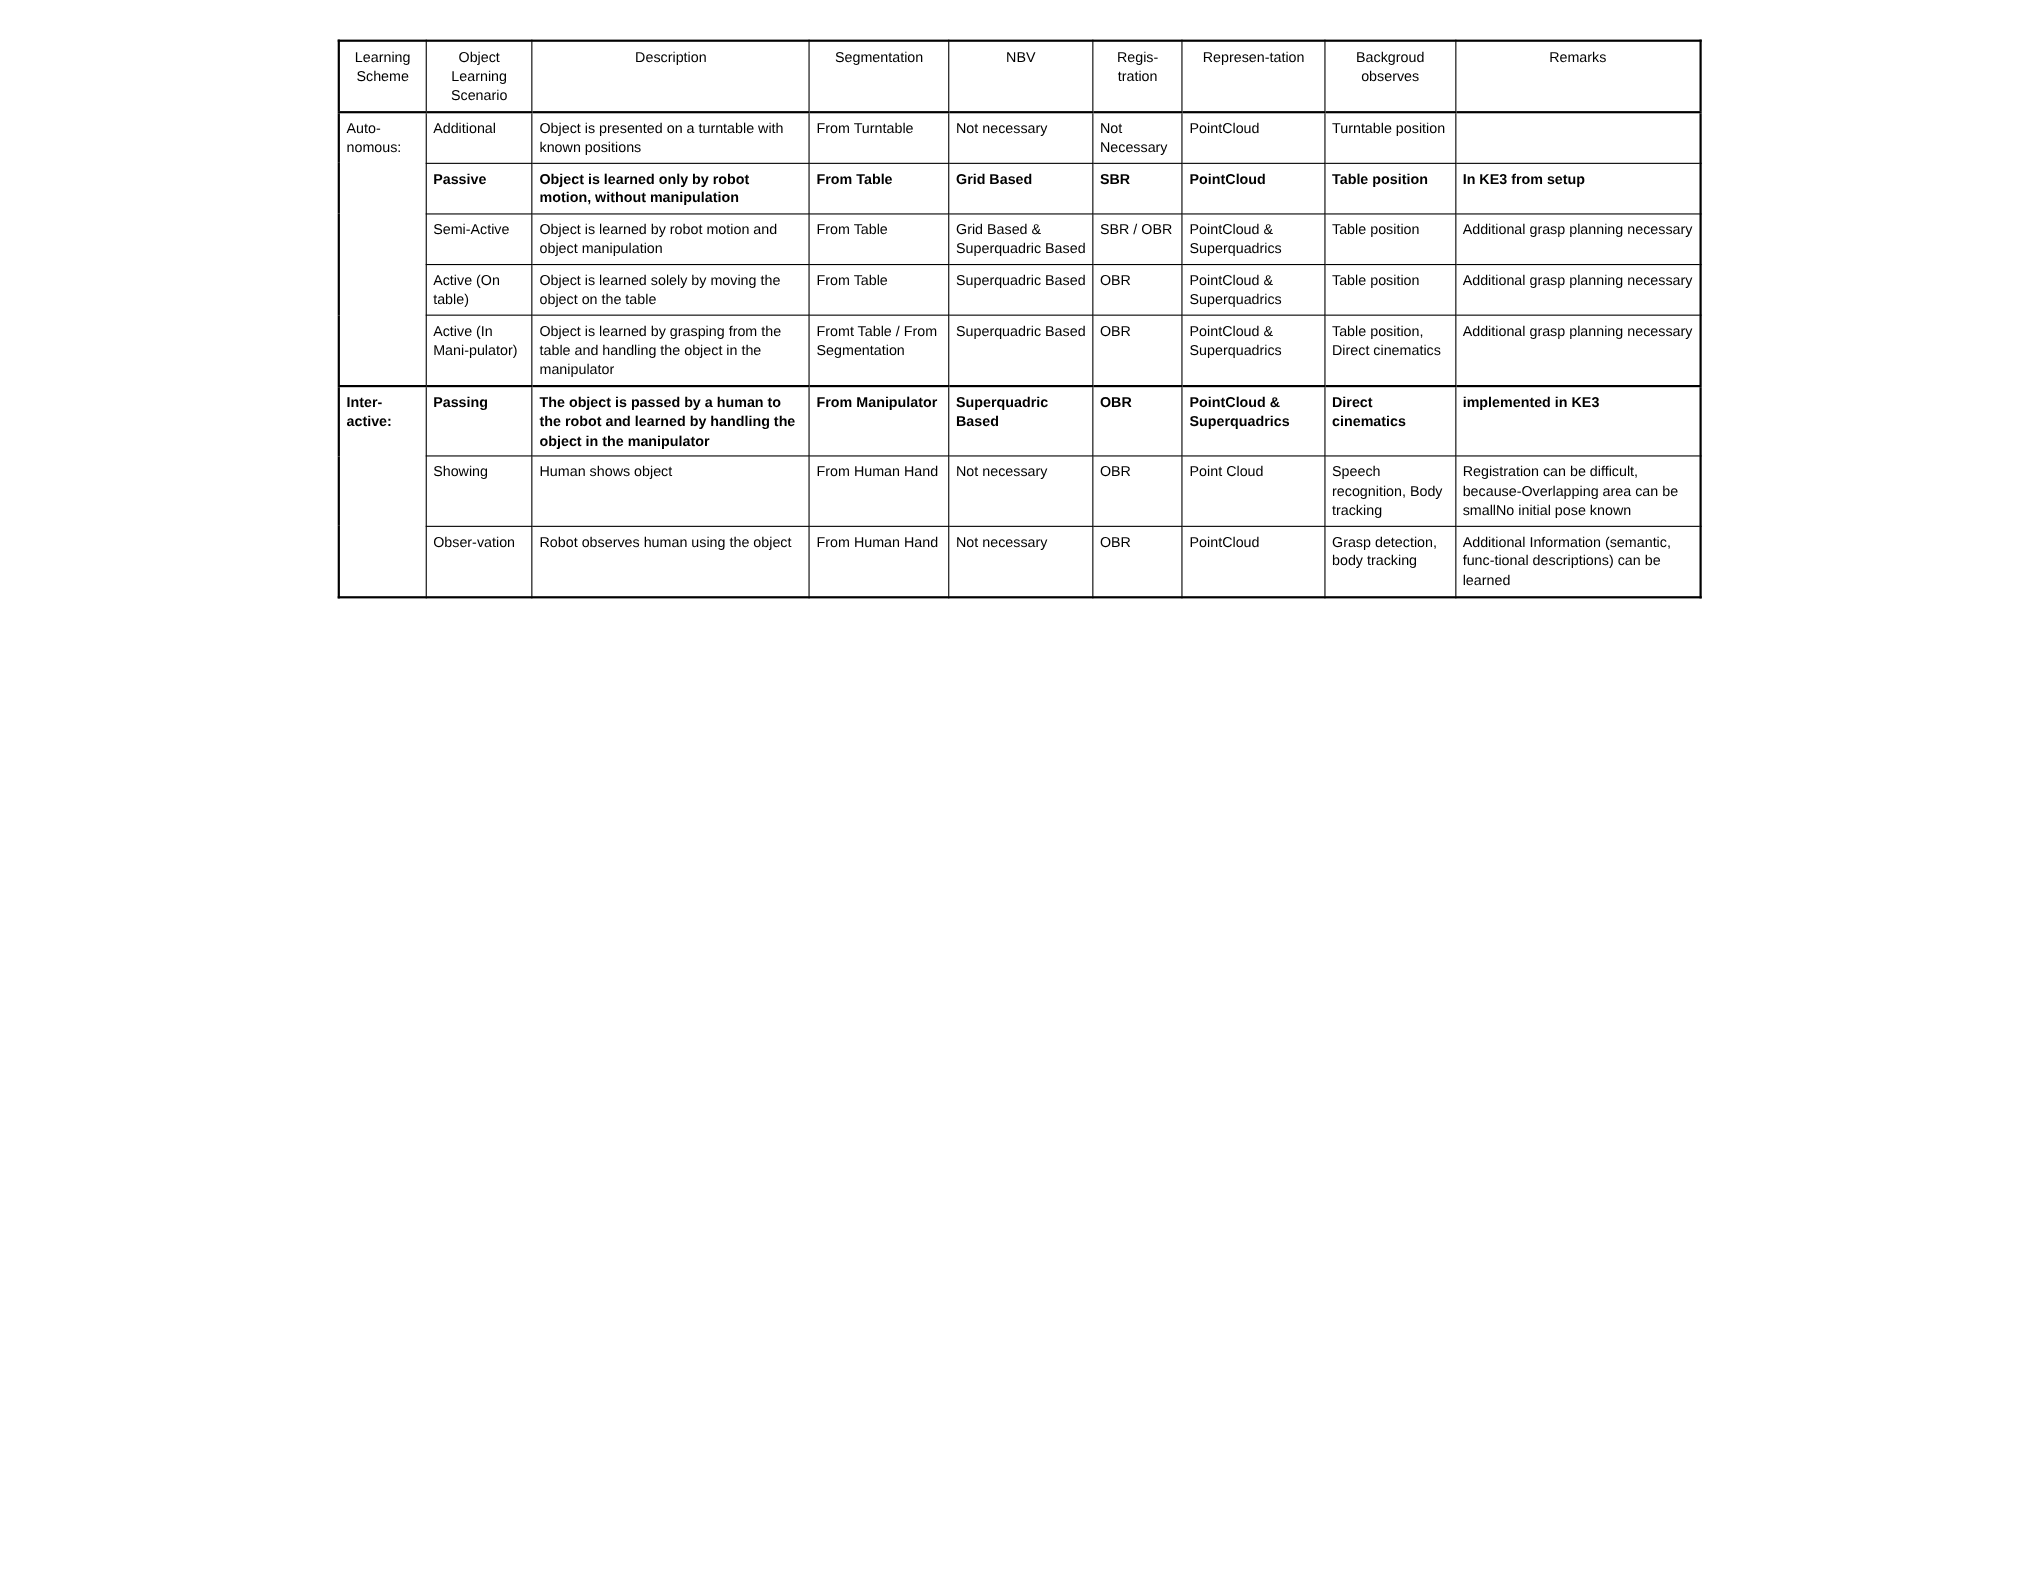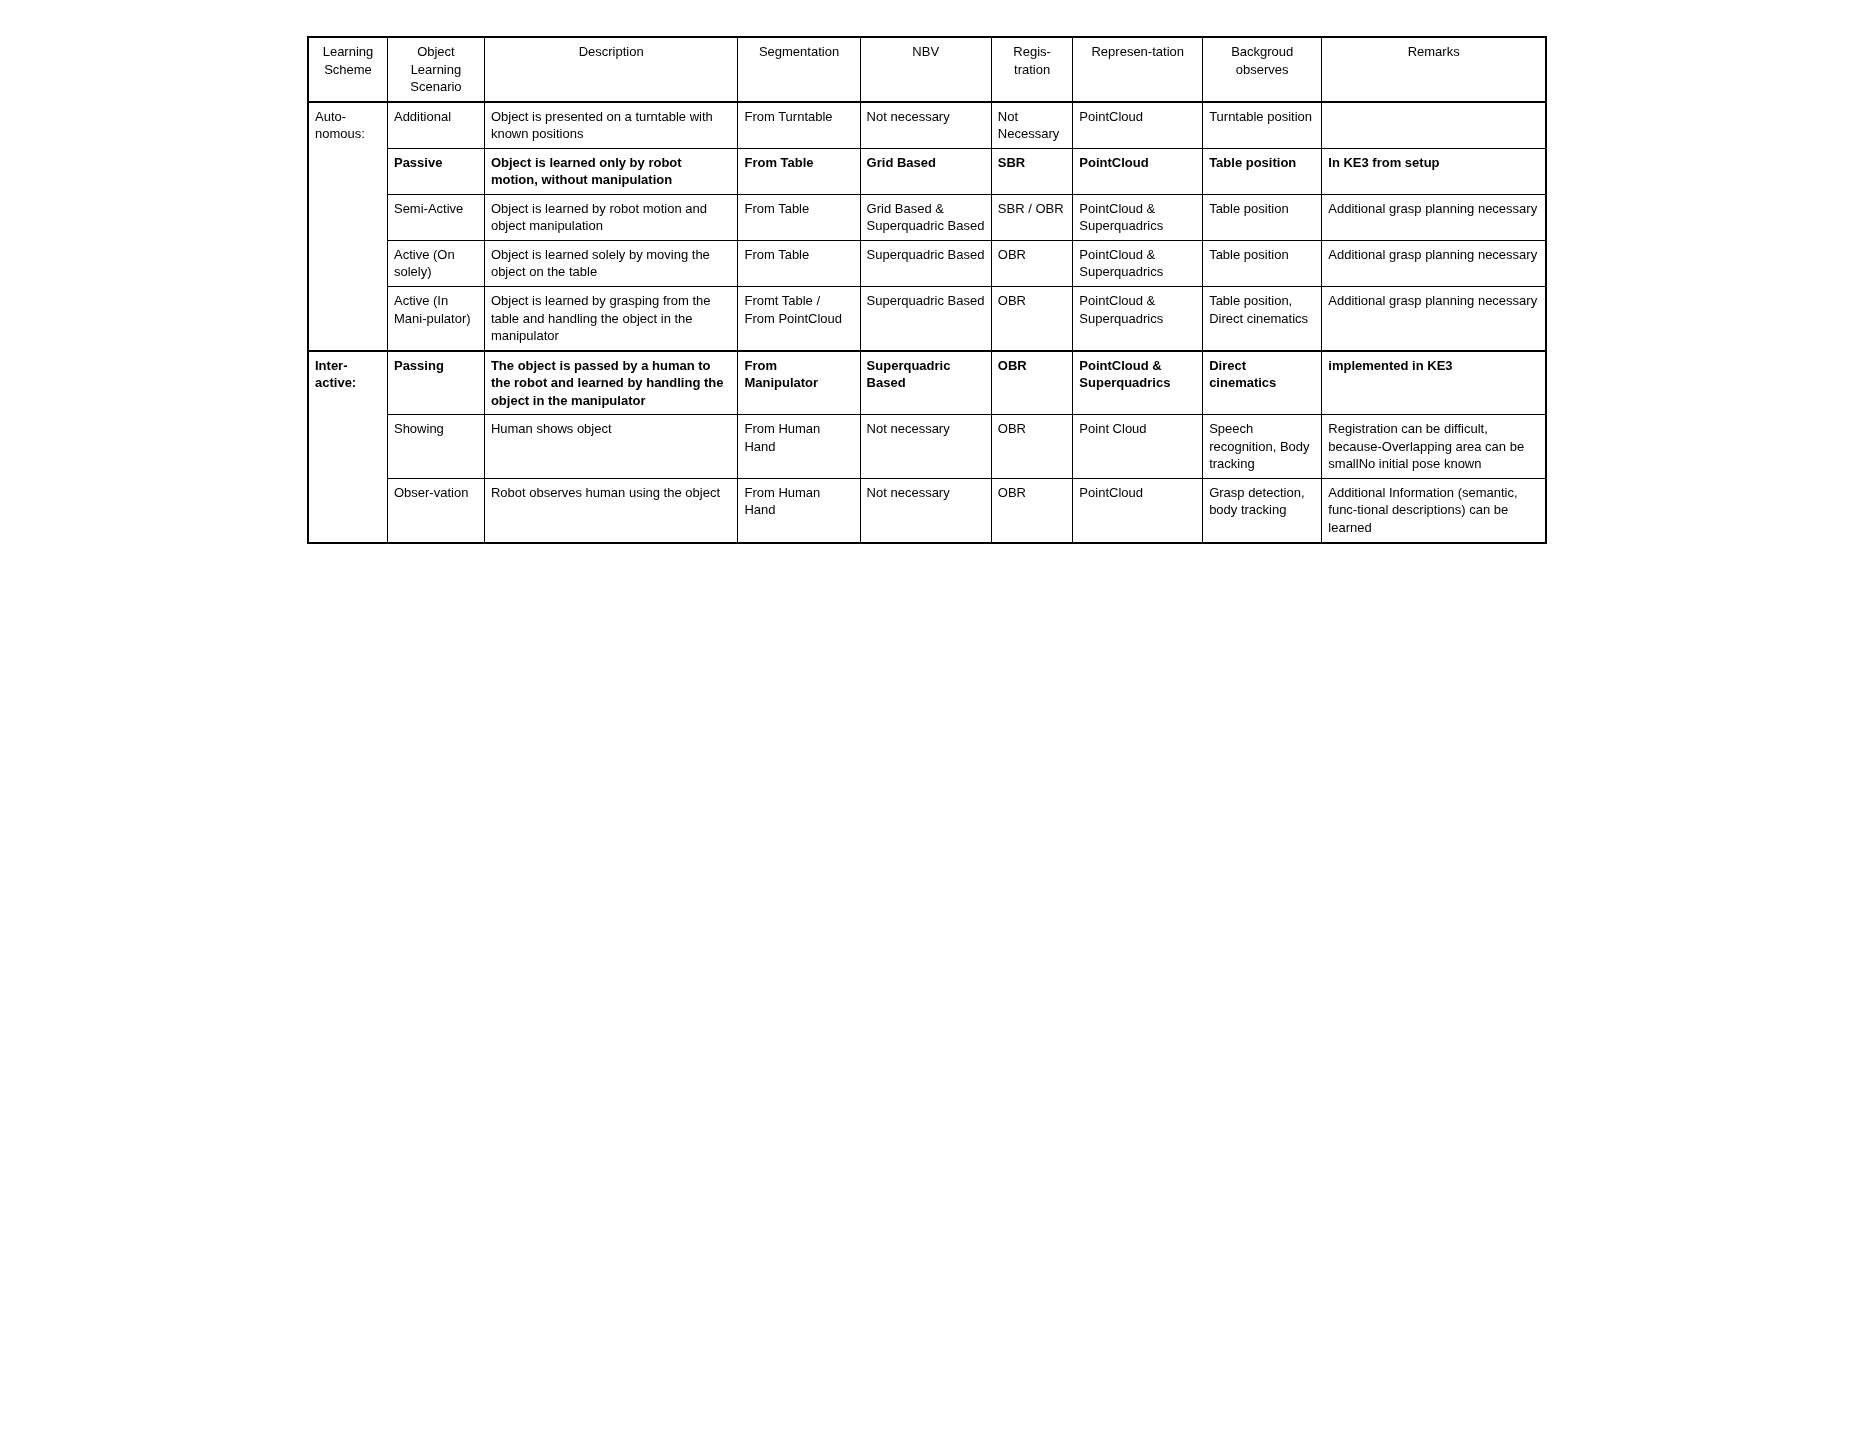--- a/index.html
+++ b/index.html
@@ -82,33 +82,33 @@
           <td>Semi-Active</td>
           <td>Object is learned by robot motion and object manipulation</td>
           <td>From Table</td>
           <td>Grid Based &amp; Superquadric Based</td>
           <td>SBR / OBR</td>
           <td>PointCloud &amp; Superquadrics</td>
           <td>Table position</td>
           <td>Additional grasp planning necessary</td>
         </tr>
         <tr>
-          <td>Active (On solely)</td>
+          <td>Active (On table)</td>
           <td>Object is learned solely by moving the object on the table</td>
           <td>From Table</td>
           <td>Superquadric Based</td>
           <td>OBR</td>
           <td>PointCloud &amp; Superquadrics</td>
           <td>Table position</td>
           <td>Additional grasp planning necessary</td>
         </tr>
         <tr>
           <td>Active (In Mani-pulator)</td>
           <td>Object is learned by grasping from the table and handling the object in the manipulator</td>
-          <td>Fromt Table / From PointCloud</td>
+          <td>Fromt Table / From Segmentation</td>
           <td>Superquadric Based</td>
           <td>OBR</td>
           <td>PointCloud &amp; Superquadrics</td>
           <td>Table position, Direct cinematics</td>
           <td>Additional grasp planning necessary</td>
         </tr>
         <tr class="bold-row thick-border-top">
           <td rowspan="3" style="vertical-align: top;">Inter-active:</td>
           <td>Passing</td>
           <td>The object is passed by a human to the robot and learned by handling the object in the manipulator</td>

